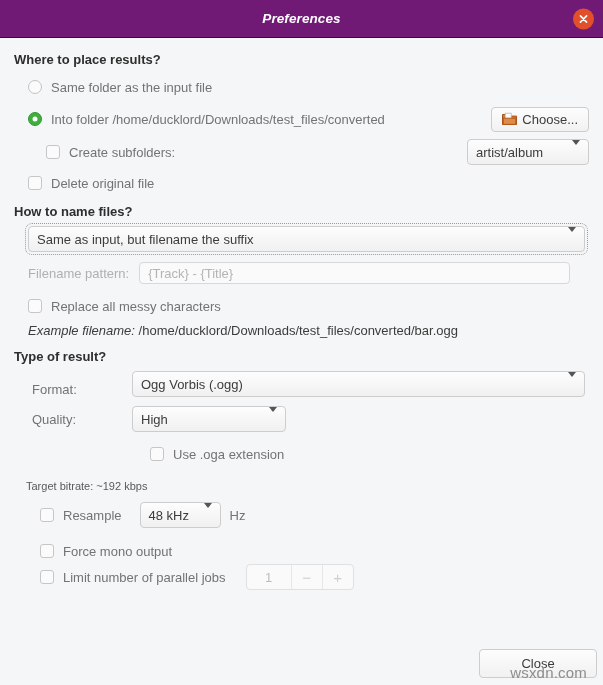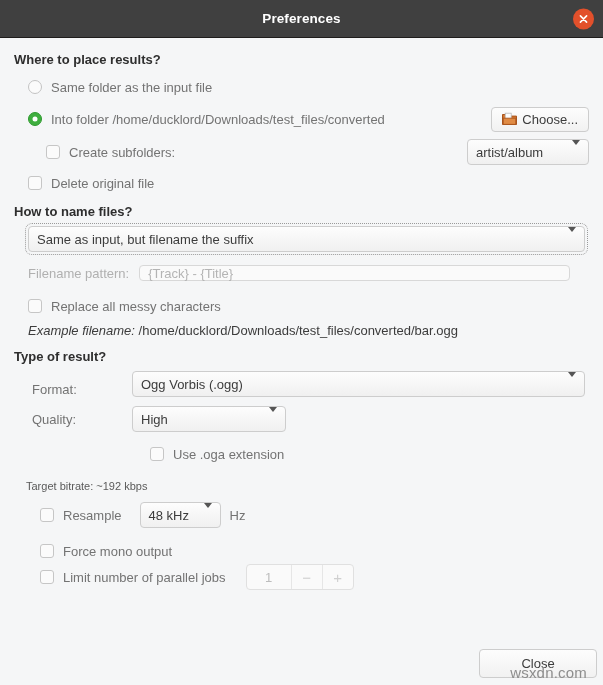--- a/index.html
+++ b/index.html
@@ -13,25 +13,26 @@
     font-family: "Liberation Sans", sans-serif;
     background: #f5f6f7;
     color: #3c3c3c;
     -webkit-font-smoothing: antialiased;
   }
 
   
   .titlebar {
     position: relative;
     height: 37px;
-    background: #404040;
+    background: #701a75;
     border-bottom: 1px solid #1f1d1c;
     display: flex;
     align-items: center;
     justify-content: center;
+    font-style: italic;
   }
   .titlebar-title {
     color: #ffffff;
     font-size: 13.5px;
     font-weight: bold;
     letter-spacing: 0.1px;
   }
   .close-btn {
     position: absolute;
     right: 9px;
@@ -152,21 +153,21 @@
     border-left: 4.5px solid transparent;
     border-right: 4.5px solid transparent;
     border-top: 5px solid #555555;
   }
 
   
   .textinput {
     border: 1px solid #d8d8d8;
     border-radius: 4px;
     background: #fafafa;
-    height: 16px;
+    height: 22px;
     display: flex;
     align-items: center;
     padding: 0 8px;
     box-sizing: border-box;
     font-size: 13px;
   }
   .textinput .ph { color: #b4b4b4; }
 
   .muted-label {
     font-size: 13px;

